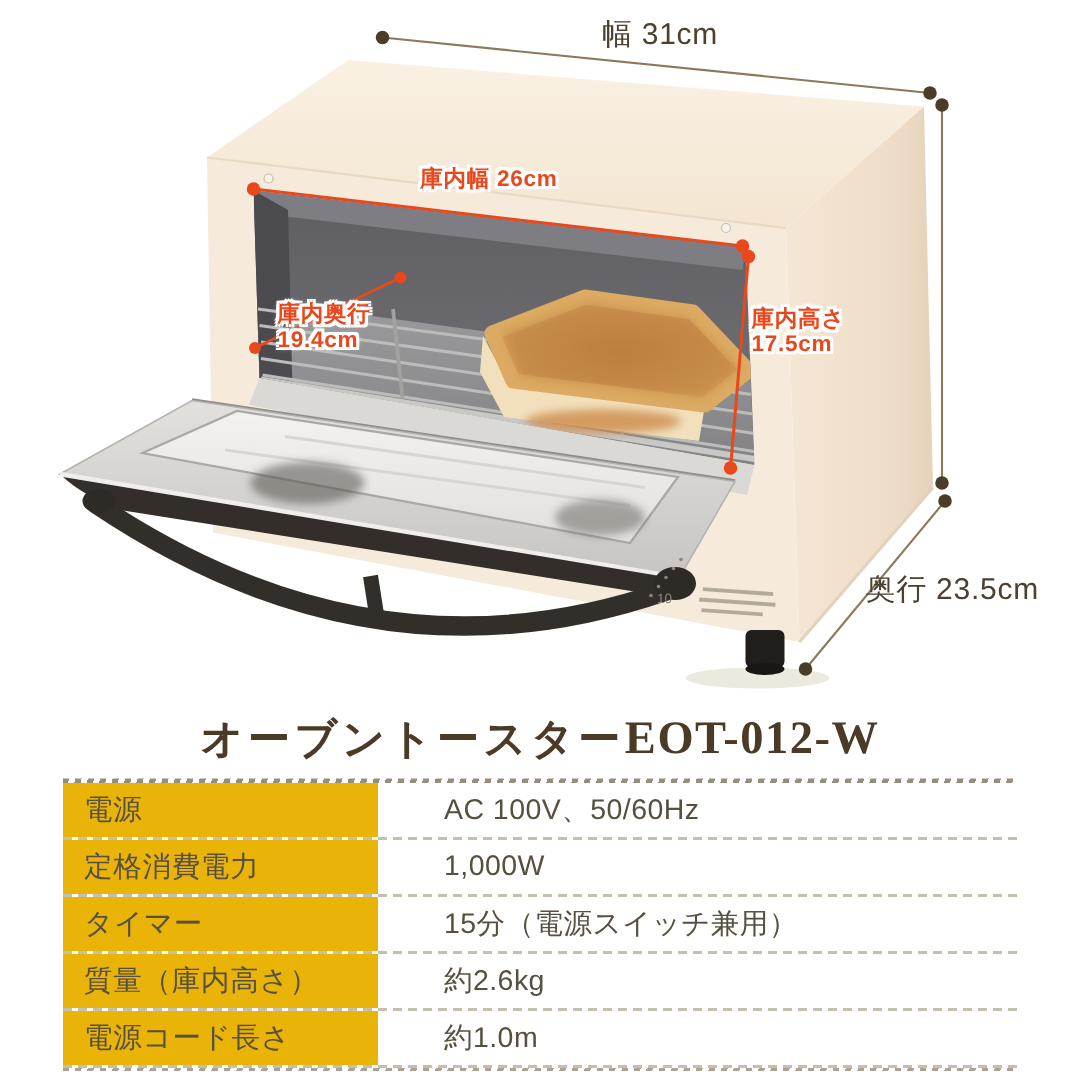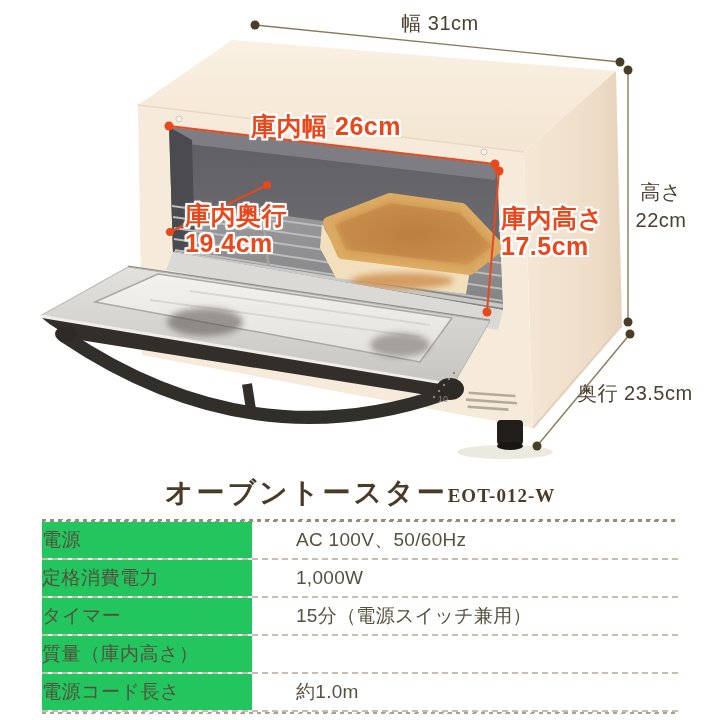--- a/index.html
+++ b/index.html
@@ -7,51 +7,51 @@
     position:relative;width:720px;height:720px;background:#ffffff;overflow:hidden;
     font-family:"Liberation Sans","DejaVu Sans",sans-serif;
   }
   .stage{position:absolute;left:0;top:0;width:720px;height:470px;}
   .stage svg{display:block;}
 
   
   .ann{position:absolute;white-space:pre-line;line-height:1.12;}
   .ann-brown{color:#4c4030;font-size:20px;font-weight:500;letter-spacing:0.5px;}
   .ann-red{
-    color:#e8481b;font-size:25px;font-weight:bold;letter-spacing:0.5px;
+    color:#e8481b;font-size:15px;font-weight:bold;letter-spacing:0.5px;
     text-shadow:-2px -2px 0 #fff,2px -2px 0 #fff,-2px 2px 0 #fff,2px 2px 0 #fff,
                 0 -2px 0 #fff,0 2px 0 #fff,-2px 0 0 #fff,2px 0 0 #fff,0 0 4px #fff;
   }
   .ann-width  {left:385px;top:12px;width:110px;text-align:center;}
   .ann-height {left:630px;top:178px;width:62px;text-align:center;line-height:1.42;}
   .ann-depth  {left:577px;top:382px;}
   .ann-iwidth {left:250px;top:112px;width:152px;text-align:center;}
   .ann-idepth {left:185px;top:202px;line-height:1.1;}
   .ann-iheight{left:501px;top:205px;line-height:1.1;}
 
   .panel-mark{position:absolute;left:438px;top:394px;font-size:9px;color:#8d8679;}
 
   
   .title-row{
     position:absolute;left:0;top:474px;width:720px;
     display:flex;justify-content:center;align-items:baseline;
     font-family:"Liberation Serif","DejaVu Serif",serif;color:#4a3a26;
   }
   .title-main{font-size:28px;font-weight:600;letter-spacing:3px;}
-  .title-model{font-size:19px;font-weight:600;letter-spacing:1px;}
+  .title-model{font-size:31px;font-weight:600;letter-spacing:1px;}
 
   
   .spec{position:absolute;left:42px;top:519px;width:636px;}
   .spec-border{height:3px;background:repeating-linear-gradient(105deg,#968e7c 0 4px,transparent 4px 8px);}
   .spec-border.bottom{background:repeating-linear-gradient(105deg,#aba293 0 4px,transparent 4px 8px);height:2px;}
   .spec-row{display:flex;height:36px;align-items:stretch;border-bottom:2px dashed #c6bfaf;}
   .spec-row:last-of-type{border-bottom:none;}
   .spec-label{
-    width:210px;background:#22c55e;color:#565040;font-size:19px;
-    display:flex;align-items:center;box-sizing:border-box;letter-spacing:0.5px;
+    width:210px;background:#eab308;color:#565040;font-size:19px;
+    display:flex;align-items:center;padding-left:14px;box-sizing:border-box;letter-spacing:0.5px;
   }
   .spec-value{
     color:#565040;font-size:19px;display:flex;align-items:center;
     padding-left:44px;letter-spacing:0.3px;
   }
 </style>
 </head>
 <body>
 
 <div class="canvas">
@@ -201,22 +201,20 @@
           <circle cx="495" cy="164" r="4.5"></circle>
         <circle cx="267" cy="185" r="4"></circle>
           <circle cx="170" cy="232" r="4"></circle>
         <circle cx="499" cy="171" r="4.5"></circle>
           <circle cx="487" cy="312" r="4.5"></circle>
       </g>
     </svg>
   </div>
 
   <div class="ann ann-brown ann-width">幅 31cm</div>
-  <div class="ann ann-brown ann-height">高さ
-22cm</div>
   <div class="ann ann-brown ann-depth">奥行 23.5cm</div>
   <div class="ann ann-red ann-iwidth">庫内幅 26cm</div>
   <div class="ann ann-red ann-idepth">庫内奥行
 19.4cm</div>
   <div class="ann ann-red ann-iheight">庫内高さ
 17.5cm</div>
   <div class="panel-mark">10</div>
 
   <div class="title-row">
     <span class="title-main">オーブントースター</span>
@@ -233,20 +231,21 @@
     <div class="spec-row">
       <div class="spec-label">定格消費電力</div>
       <div class="spec-value">1,000W</div>
     </div>
     <div class="spec-row">
       <div class="spec-label">タイマー</div>
       <div class="spec-value">15分（電源スイッチ兼用）</div>
     </div>
     <div class="spec-row">
       <div class="spec-label">質量（庫内高さ）</div>
+      <div class="spec-value">約2.6kg</div>
     </div>
     <div class="spec-row">
       <div class="spec-label">電源コード長さ</div>
       <div class="spec-value">約1.0m</div>
     </div>
 
     <div class="spec-border bottom"></div>
   </div>
 
 </div>

